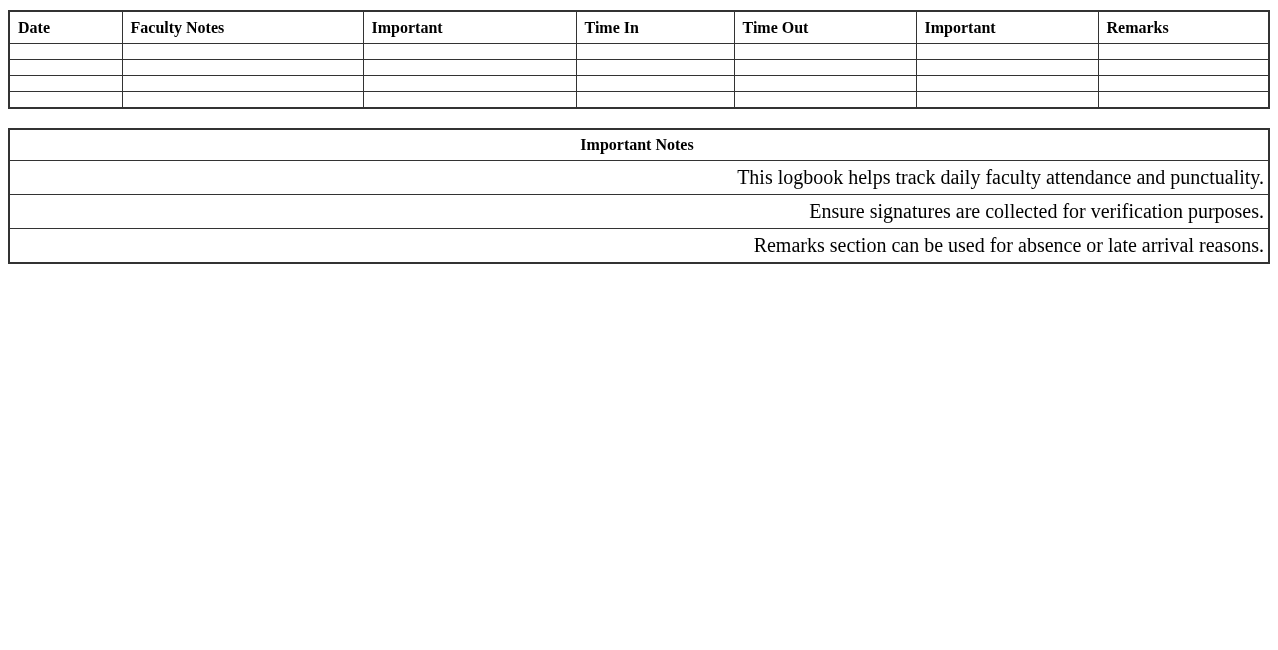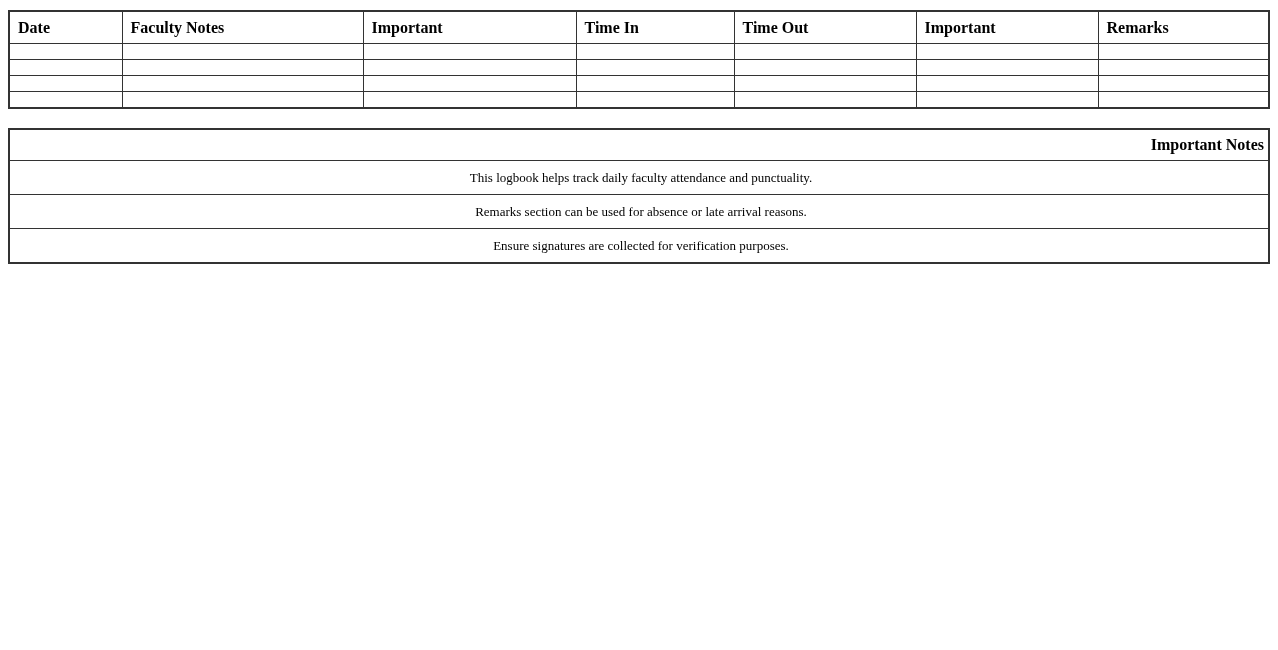--- a/index.html
+++ b/index.html
@@ -34,29 +34,29 @@
     padding:0 4px 0 8px;
   }
   .att-table td{
     height:15px;
     padding:0;
   }
   .notes-table{margin-top:19px;}
   .notes-table th{
     font-size:16px;
     font-weight:bold;
-    text-align:right;
+    text-align:center;
     vertical-align:middle;
     height:30px;
     padding:0 4px 0 0;
   }
   .notes-table td{
-    font-size:13px;
+    font-size:20px;
     font-weight:normal;
-    text-align:center;
+    text-align:right;
     vertical-align:middle;
     height:33px;
     padding:0 4px 0 8px;
   }
 </style>
 </head>
 <body>
 
 <div class="page">
 
@@ -126,21 +126,21 @@
       <col style="width:1260px">
     </colgroup>
     <tbody>
       <tr>
         <th>Important Notes</th>
       </tr>
       <tr>
         <td>This logbook helps track daily faculty attendance and punctuality.</td>
       </tr>
       <tr>
-        <td>Remarks section can be used for absence or late arrival reasons.</td>
+        <td>Ensure signatures are collected for verification purposes.</td>
       </tr>
       <tr>
-        <td>Ensure signatures are collected for verification purposes.</td>
+        <td>Remarks section can be used for absence or late arrival reasons.</td>
       </tr>
     </tbody>
   </table>
 
 </div>
 
 </body></html>

